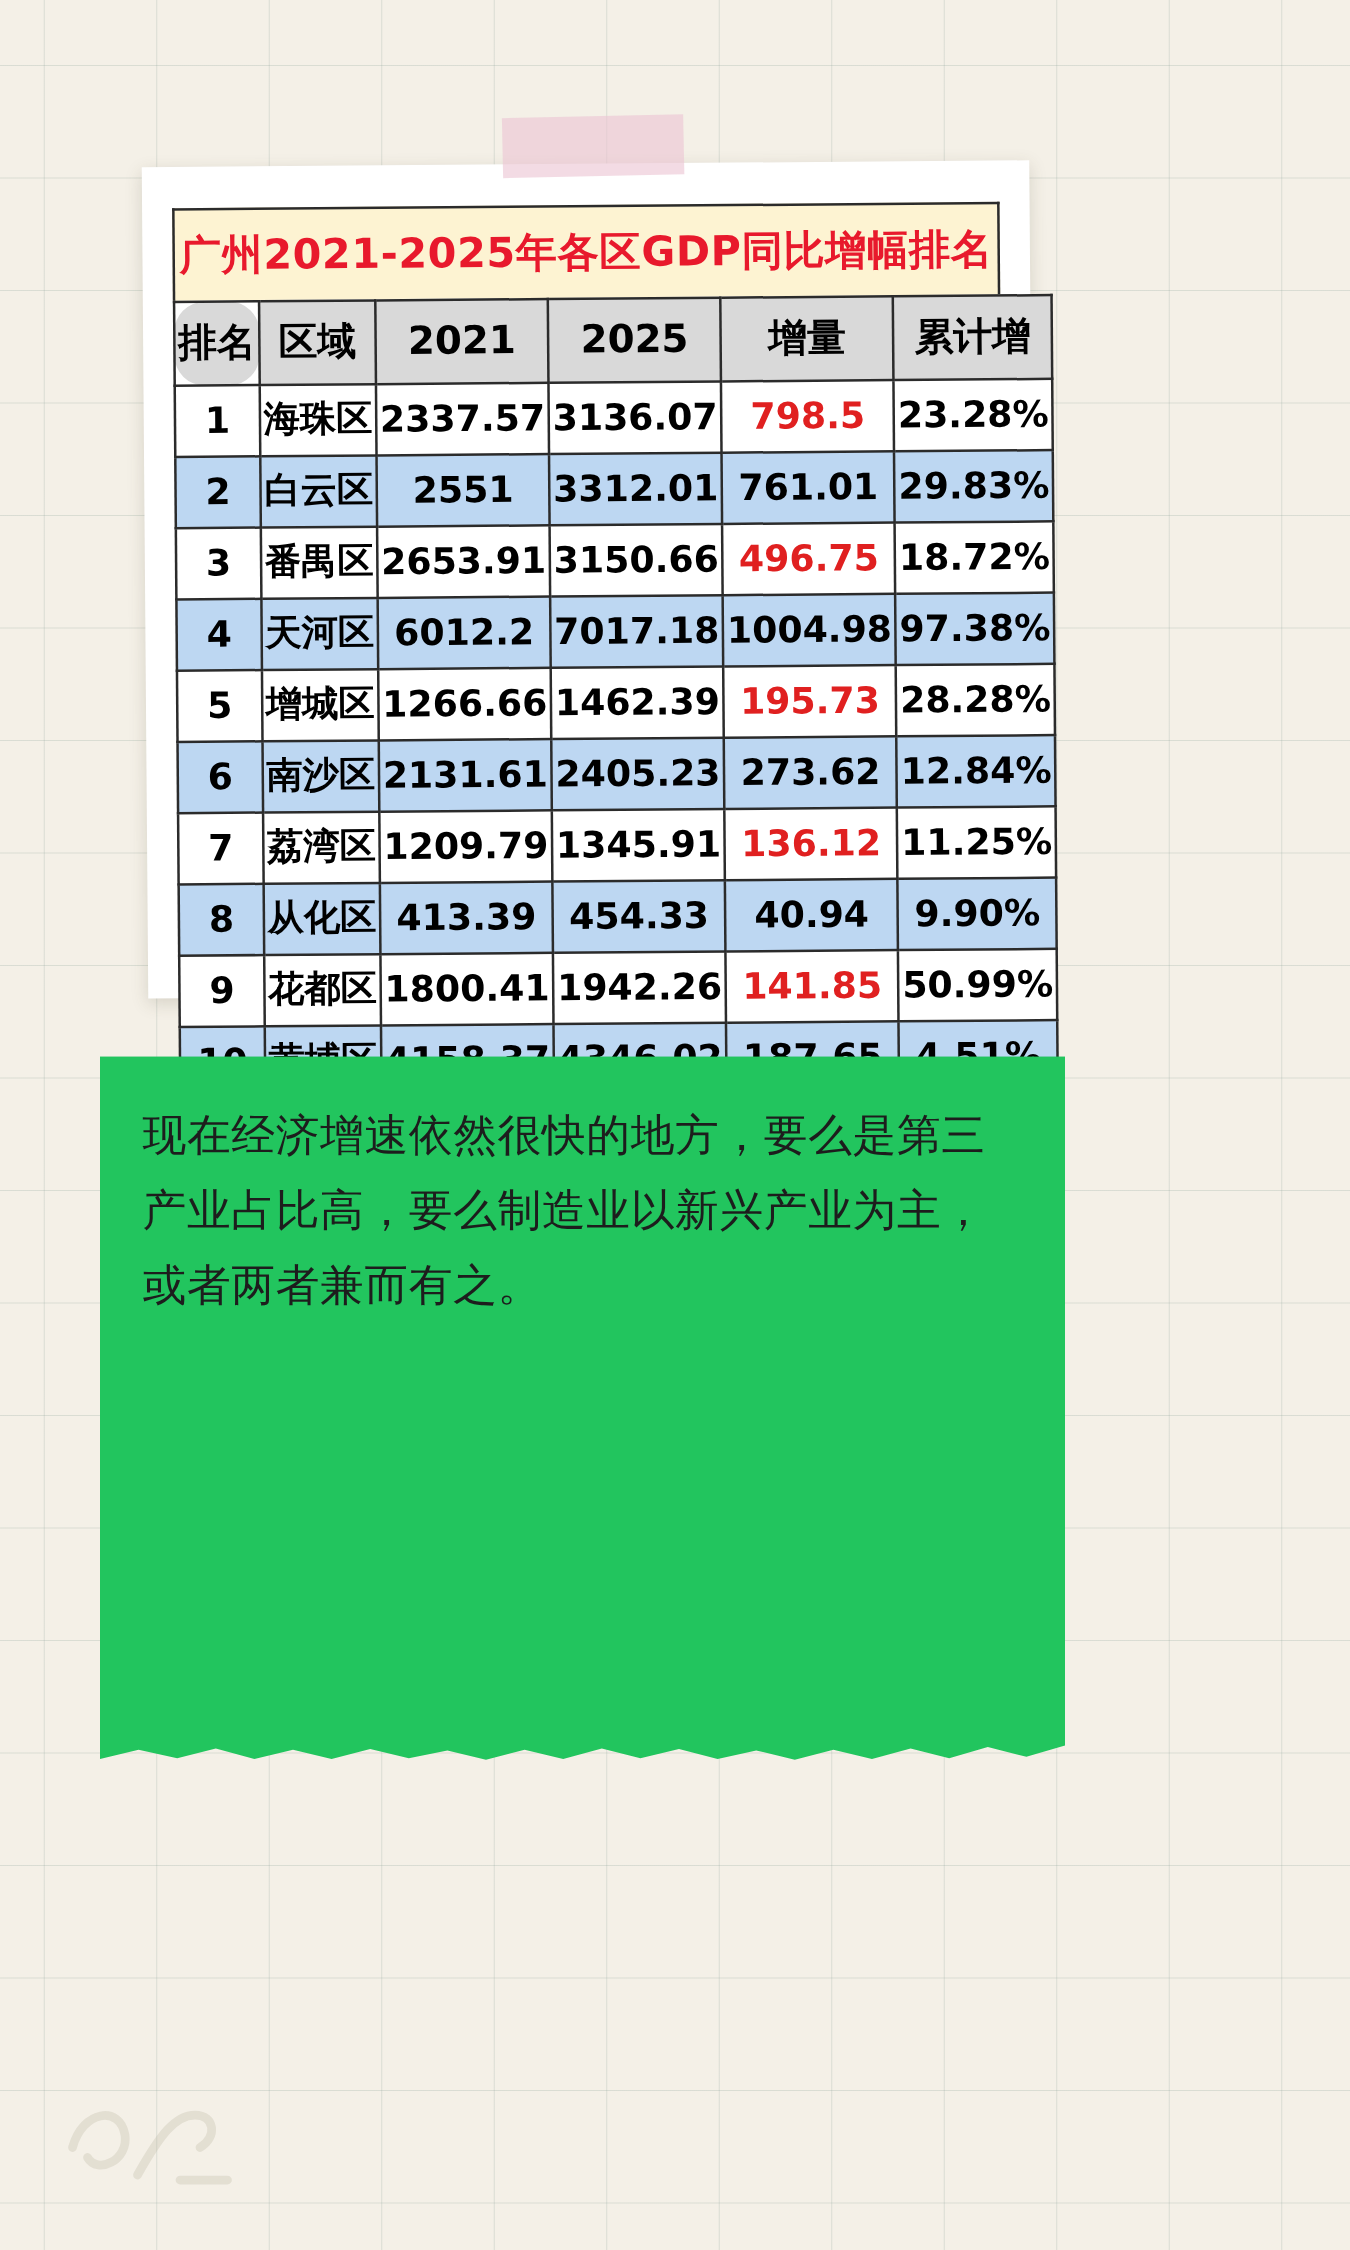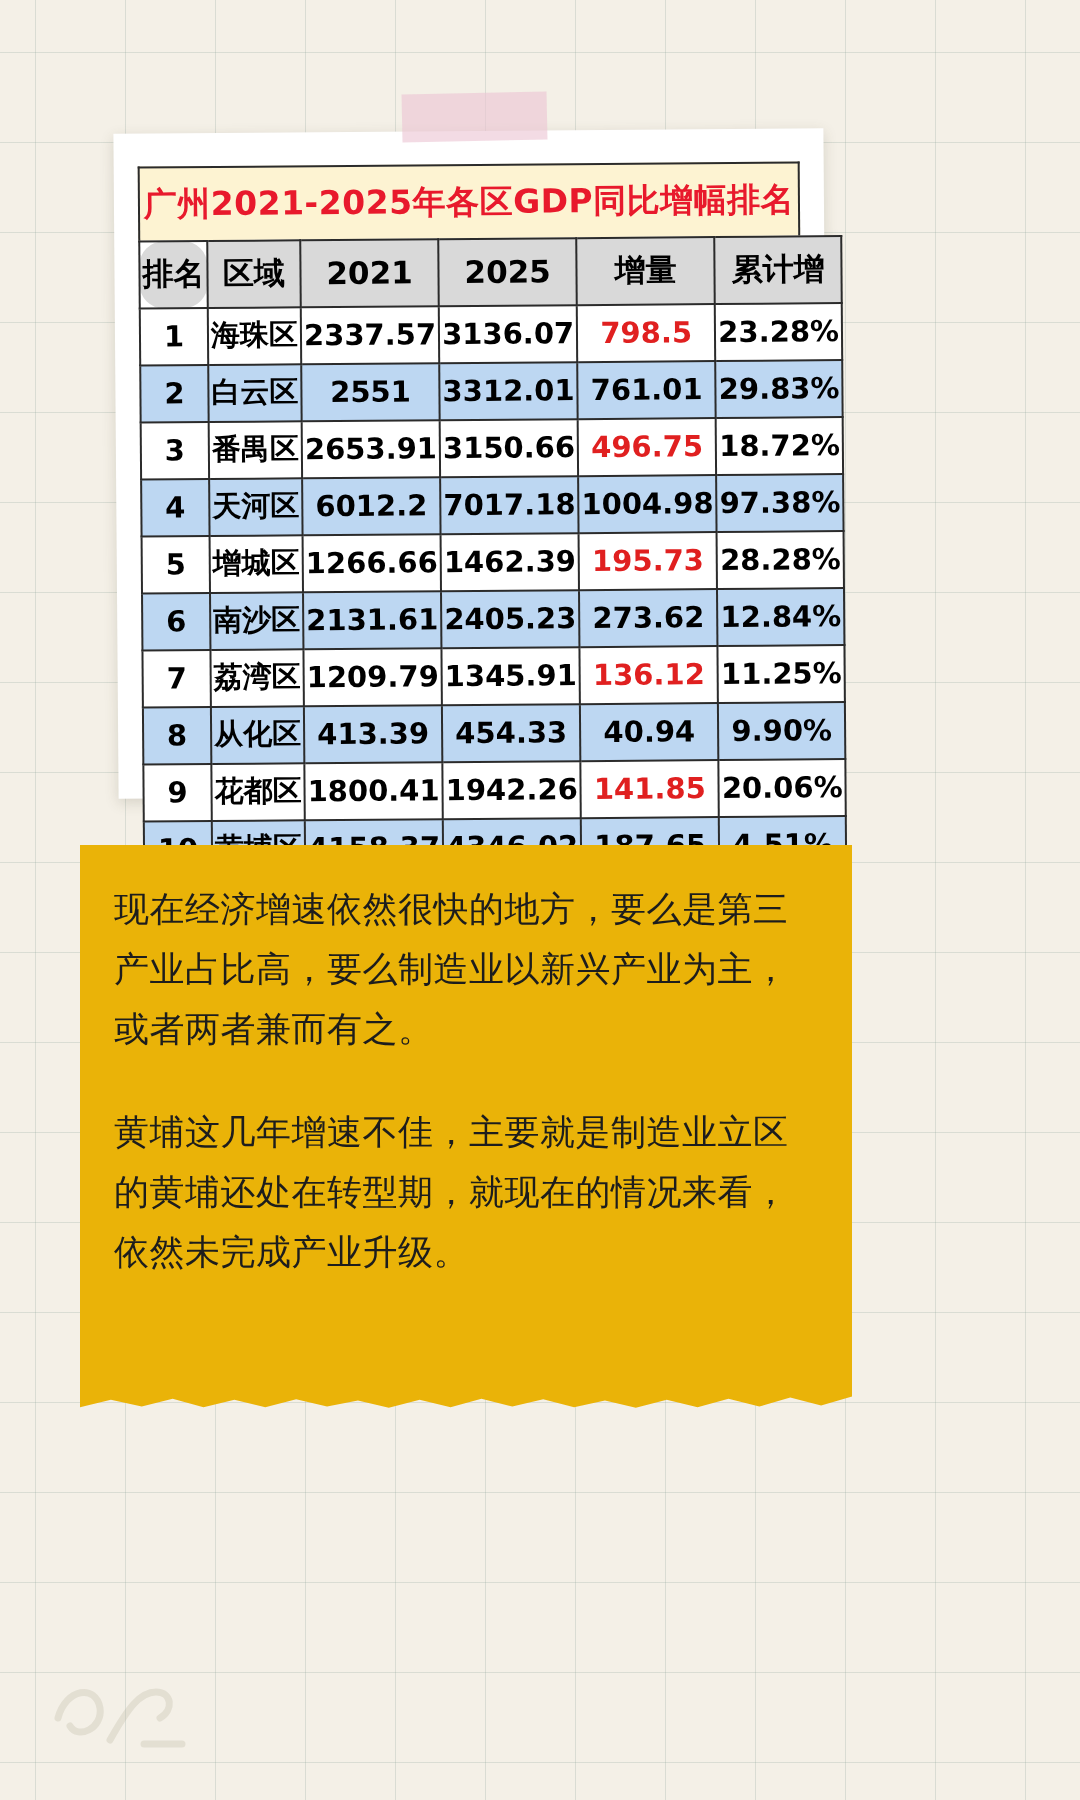--- a/index.html
+++ b/index.html
@@ -101,21 +101,21 @@
   .c-delta  { width: 128px; }
   .c-cum    { width: 128px; margin-left: 44px; }
   td.red { color: #e02020; }
 
   
   .note-card {
     position: absolute;
     left: 80px;
     top: 845px;
     width: 772px;
-    background: #eab308;
+    background: #22c55e;
     box-shadow: 0 3px 10px rgba(80,70,50,0.12);
     padding: 34px 34px 40px 34px;
     box-sizing: border-box;
     
     -webkit-clip-path: polygon(0 0, 100% 0, 100% 97.6%,
       96% 99.2%, 92% 97.8%, 88% 99.4%, 84% 98.0%, 80% 99.5%, 76% 98.2%,
       72% 99.6%, 68% 98.3%, 64% 99.5%, 60% 98.1%, 56% 99.4%, 52% 98.0%,
       48% 99.5%, 44% 98.2%, 40% 99.6%, 36% 98.3%, 32% 99.4%, 28% 98.1%,
       24% 99.5%, 20% 98.2%, 16% 99.5%, 12% 98.0%, 8% 99.4%, 4% 98.2%, 0 99.5%);
     clip-path: polygon(0 0, 100% 0, 100% 97.6%,
@@ -230,21 +230,21 @@
           <td>454.33</td>
           <td>40.94</td>
           <td>9.90%</td>
         </tr>
         <tr>
           <td>9</td>
           <td>花都区</td>
           <td>1800.41</td>
           <td>1942.26</td>
           <td class="red">141.85</td>
-          <td>20.06%</td>
+          <td>50.99%</td>
         </tr>
         <tr class="alt">
           <td>10</td>
           <td>黄埔区</td>
           <td>4158.37</td>
           <td>4346.02</td>
           <td>187.65</td>
           <td>4.51%</td>
         </tr>
         <tr>
@@ -255,20 +255,19 @@
           <td class="red">-84.35</td>
           <td>-2.32%</td>
         </tr>
       </tbody>
     </table>
   </div>
 </div>
 
 <div class="note-card">
   <p>现在经济增速依然很快的地方，要么是第三产业占比高，要么制造业以新兴产业为主，或者两者兼而有之。</p>
-  <p>黄埔这几年增速不佳，主要就是制造业立区的黄埔还处在转型期，就现在的情况来看，依然未完成产业升级。</p>
 </div>
 
 <svg class="watermark" viewBox="0 0 150 110">
   <path d="M10 70 C 18 40, 48 36, 52 60 C 55 80, 30 92, 22 78" fill="none" stroke="#b9b49f" stroke-width="7" stroke-linecap="round"></path>
   <path d="M62 92 C 80 60, 92 44, 108 44 C 124 44, 126 62, 112 70" fill="none" stroke="#b9b49f" stroke-width="7" stroke-linecap="round"></path>
   <path d="M96 96 L 134 96" fill="none" stroke="#b9b49f" stroke-width="7" stroke-linecap="round"></path>
 </svg>
 
 </body></html>

